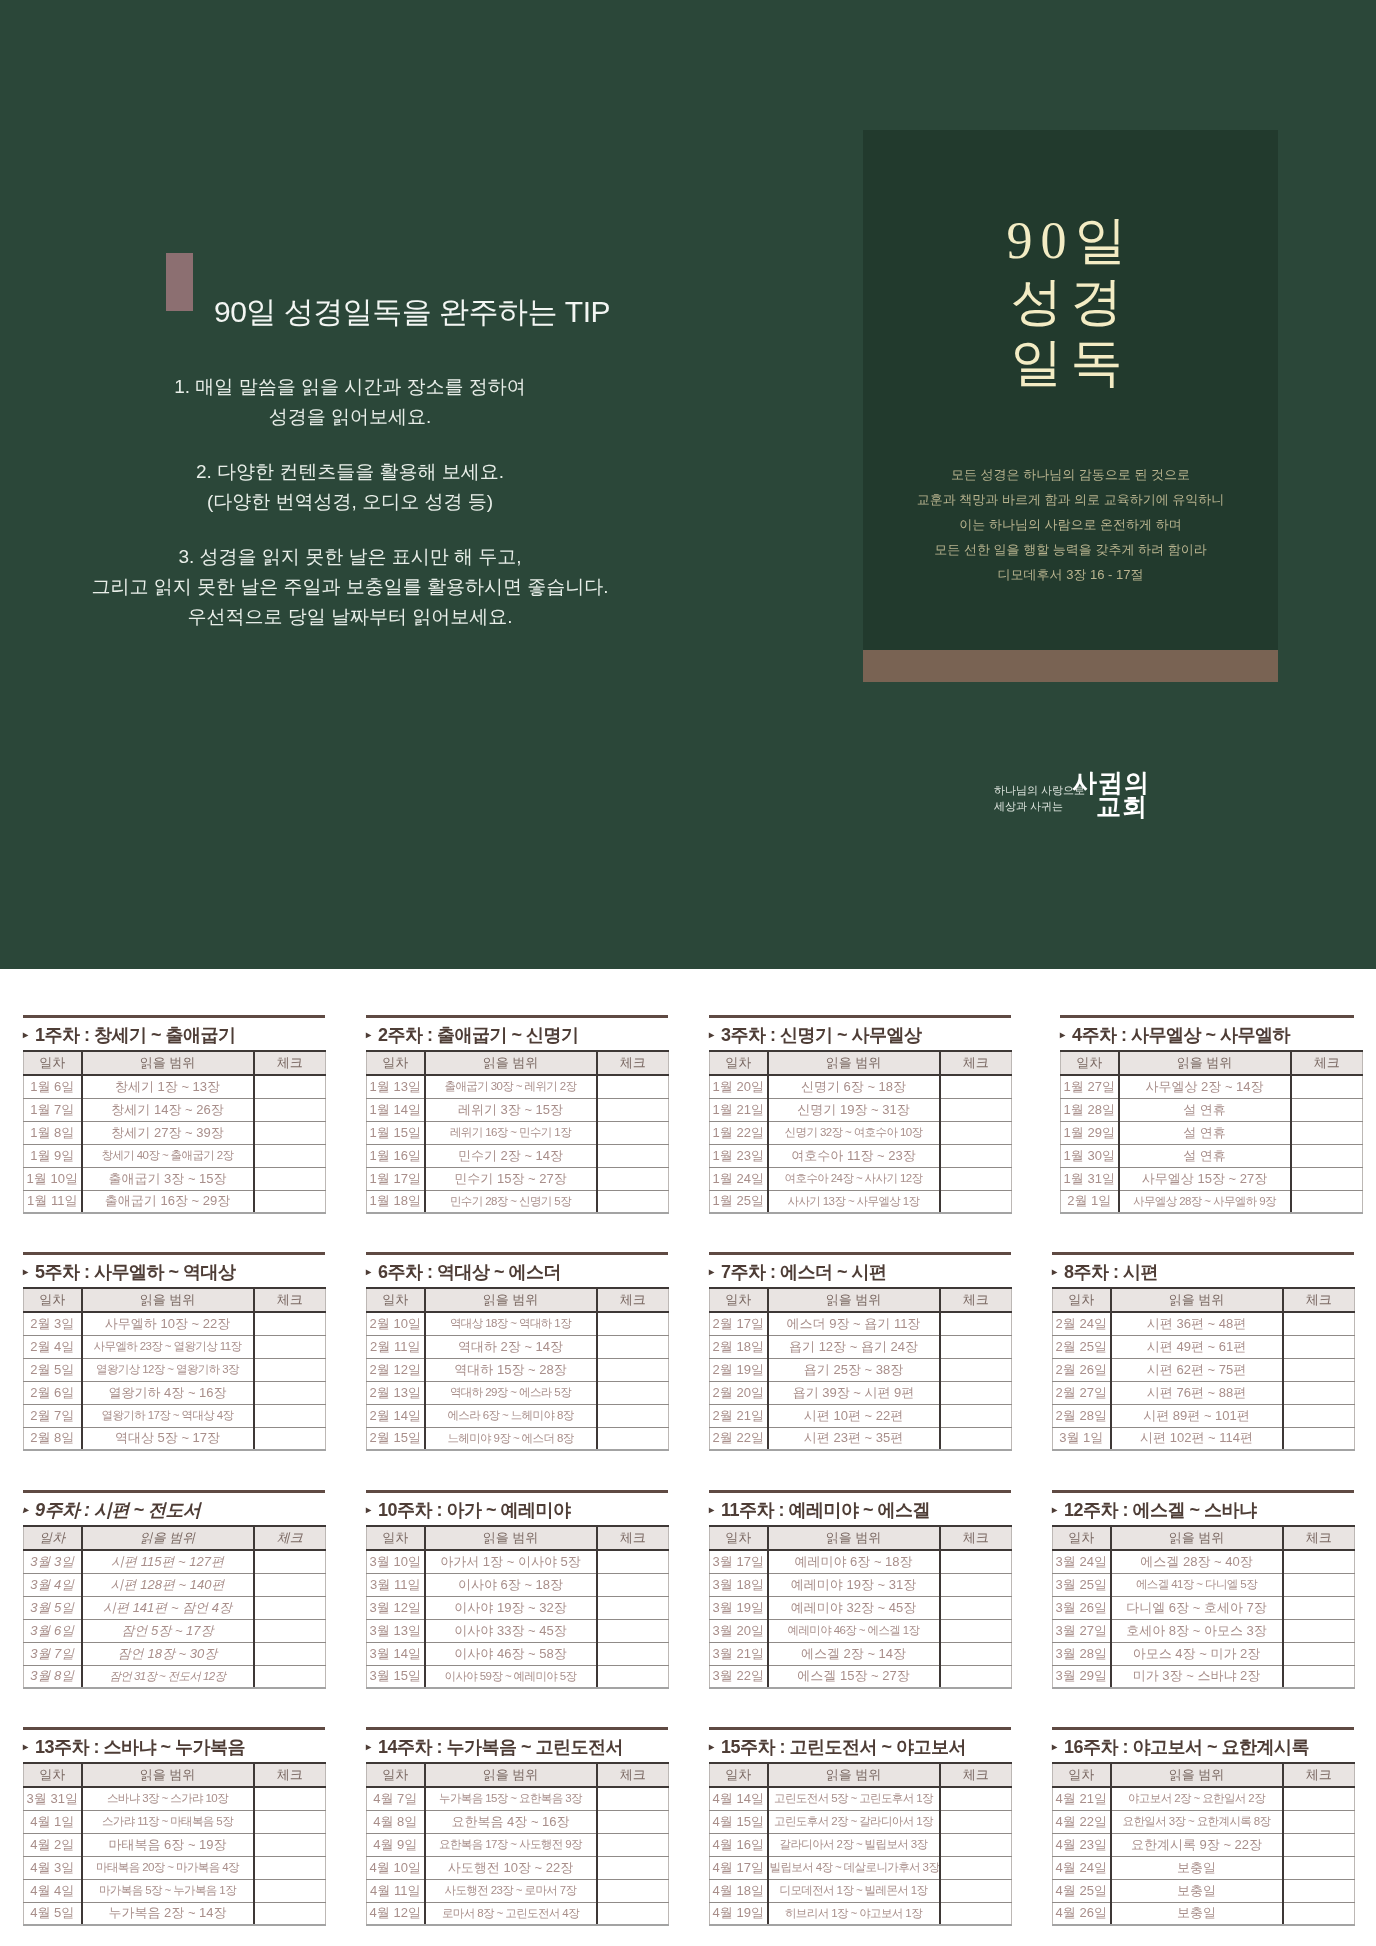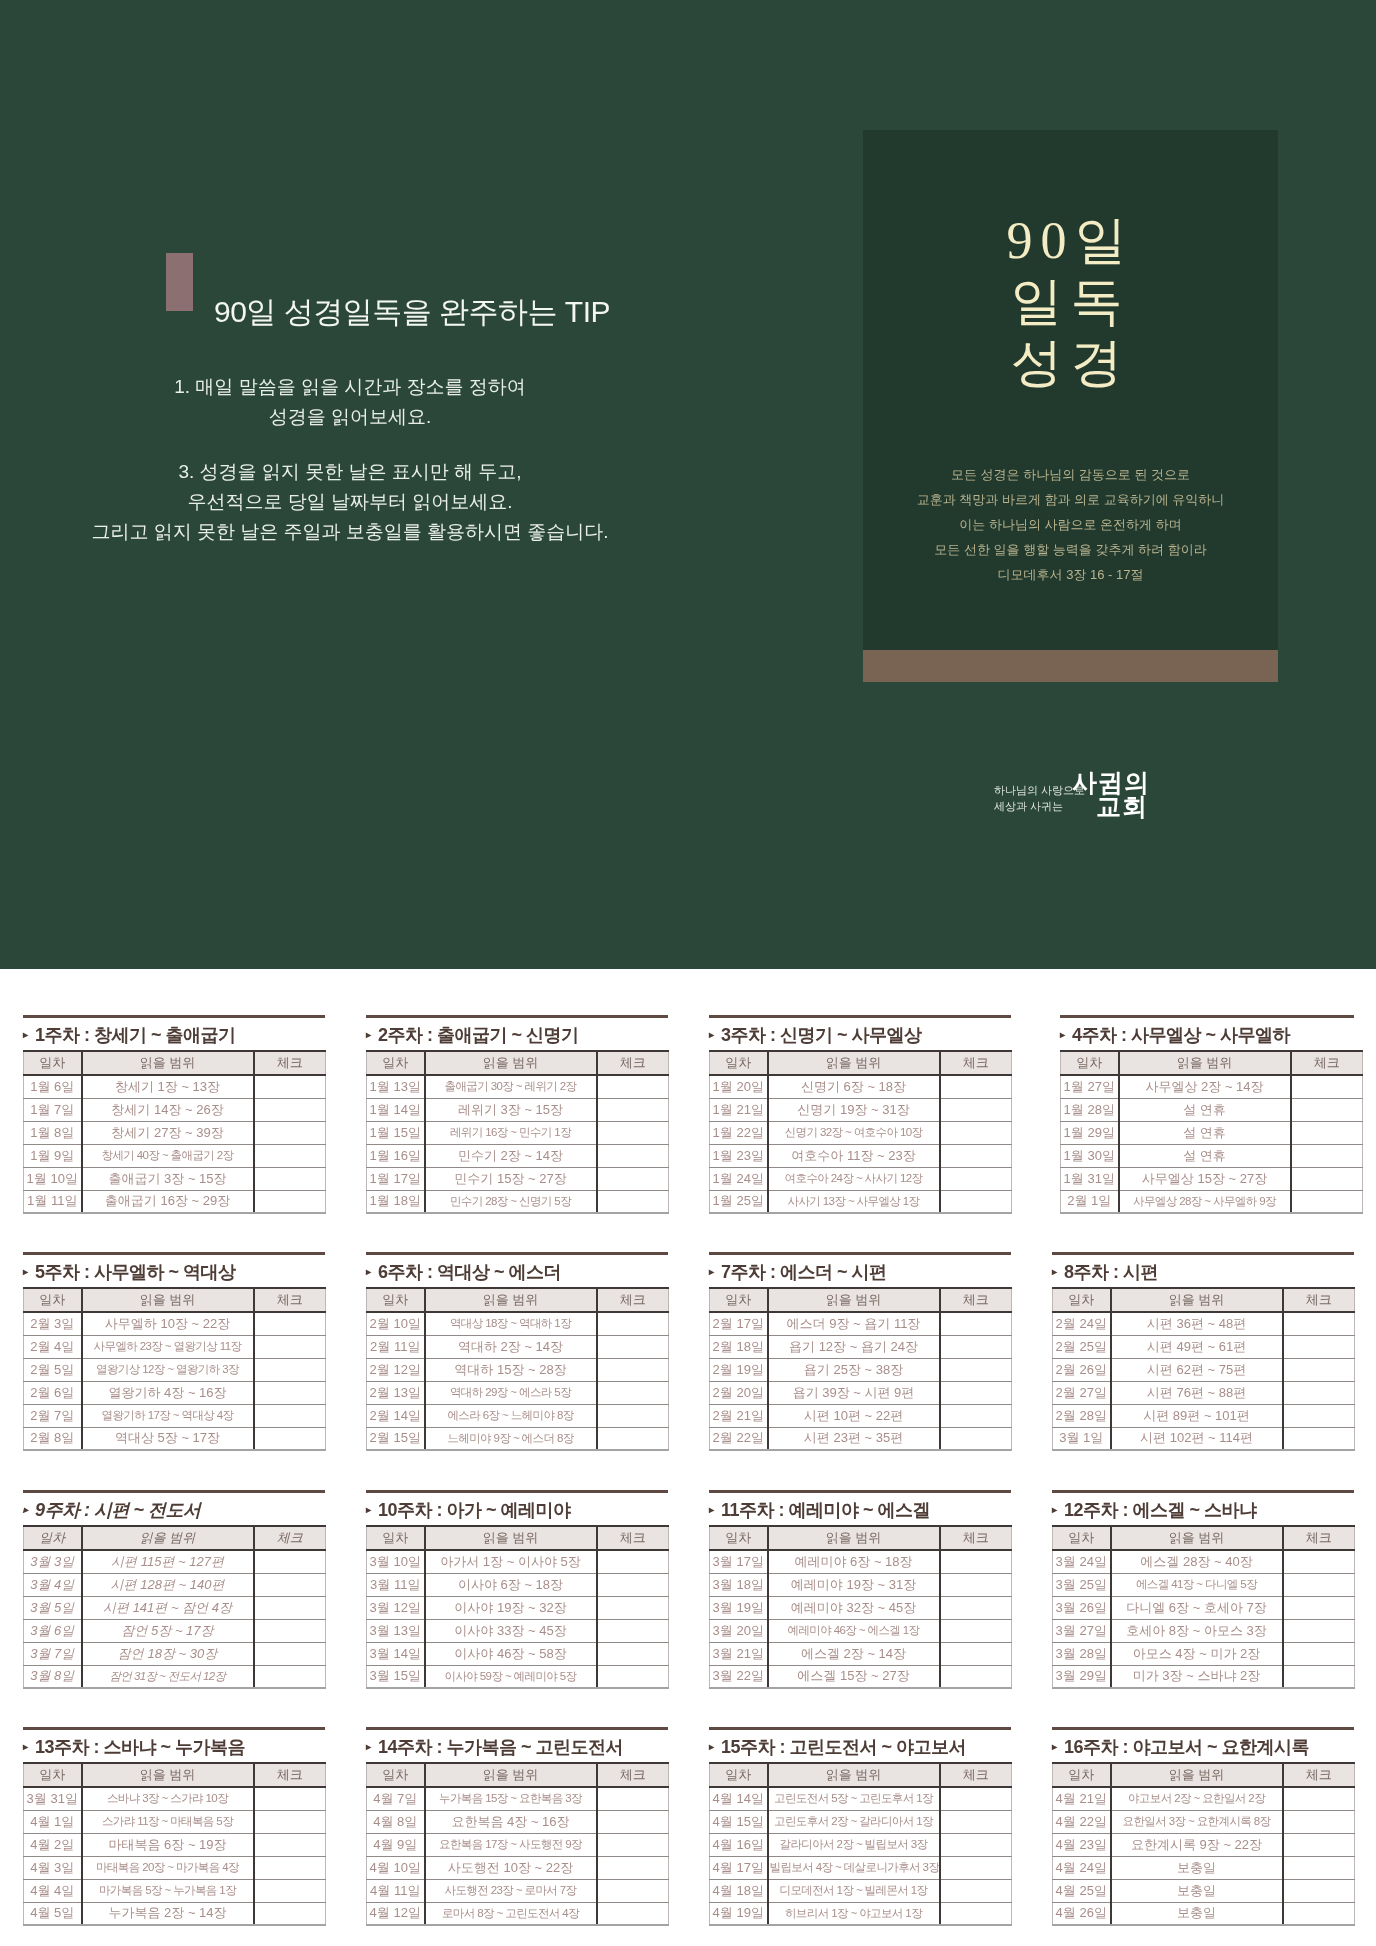--- a/index.html
+++ b/index.html
@@ -72,31 +72,35 @@
 
 <section class="hero">
   <span class="accent-bar"></span>
   <h1 class="tip-title">90일 성경일독을 완주하는 TIP</h1>
   <div class="tips" id="tips">
       <div class="tip-group">
         <div class="tip-line">1. 매일 말씀을 읽을 시간과 장소를 정하여</div>
         <div class="tip-line">성경을 읽어보세요.</div>
       </div>
       <div class="tip-group">
+        <div class="tip-line">2. 다양한 컨텐츠들을 활용해 보세요.</div>
+        <div class="tip-line">(다양한 번역성경, 오디오 성경 등)</div>
+      </div>
+      <div class="tip-group">
         <div class="tip-line">3. 성경을 읽지 못한 날은 표시만 해 두고,</div>
+        <div class="tip-line">그리고 읽지 못한 날은 주일과 보충일를 활용하시면 좋습니다.</div>
         <div class="tip-line">우선적으로 당일 날짜부터 읽어보세요.</div>
-        <div class="tip-line">그리고 읽지 못한 날은 주일과 보충일를 활용하시면 좋습니다.</div>
       </div>
     </div>
 
   <div class="cover">
     <div class="cover-title" id="cover-title">
         <div class="cover-title-line">90일</div>
+        <div class="cover-title-line">성경</div>
         <div class="cover-title-line">일독</div>
-        <div class="cover-title-line">성경</div>
       </div>
     <div class="cover-verse" id="cover-verse">
         <div class="cover-verse-line">모든 성경은 하나님의 감동으로 된 것으로</div>
         <div class="cover-verse-line">교훈과 책망과 바르게 함과 의로 교육하기에 유익하니</div>
         <div class="cover-verse-line">이는 하나님의 사람으로 온전하게 하며</div>
         <div class="cover-verse-line">모든 선한 일을 행할 능력을 갖추게 하려 함이라</div>
         <div class="cover-verse-line">디모데후서 3장 16 - 17절</div>
       </div>
     <div class="cover-band"></div>
   </div>

